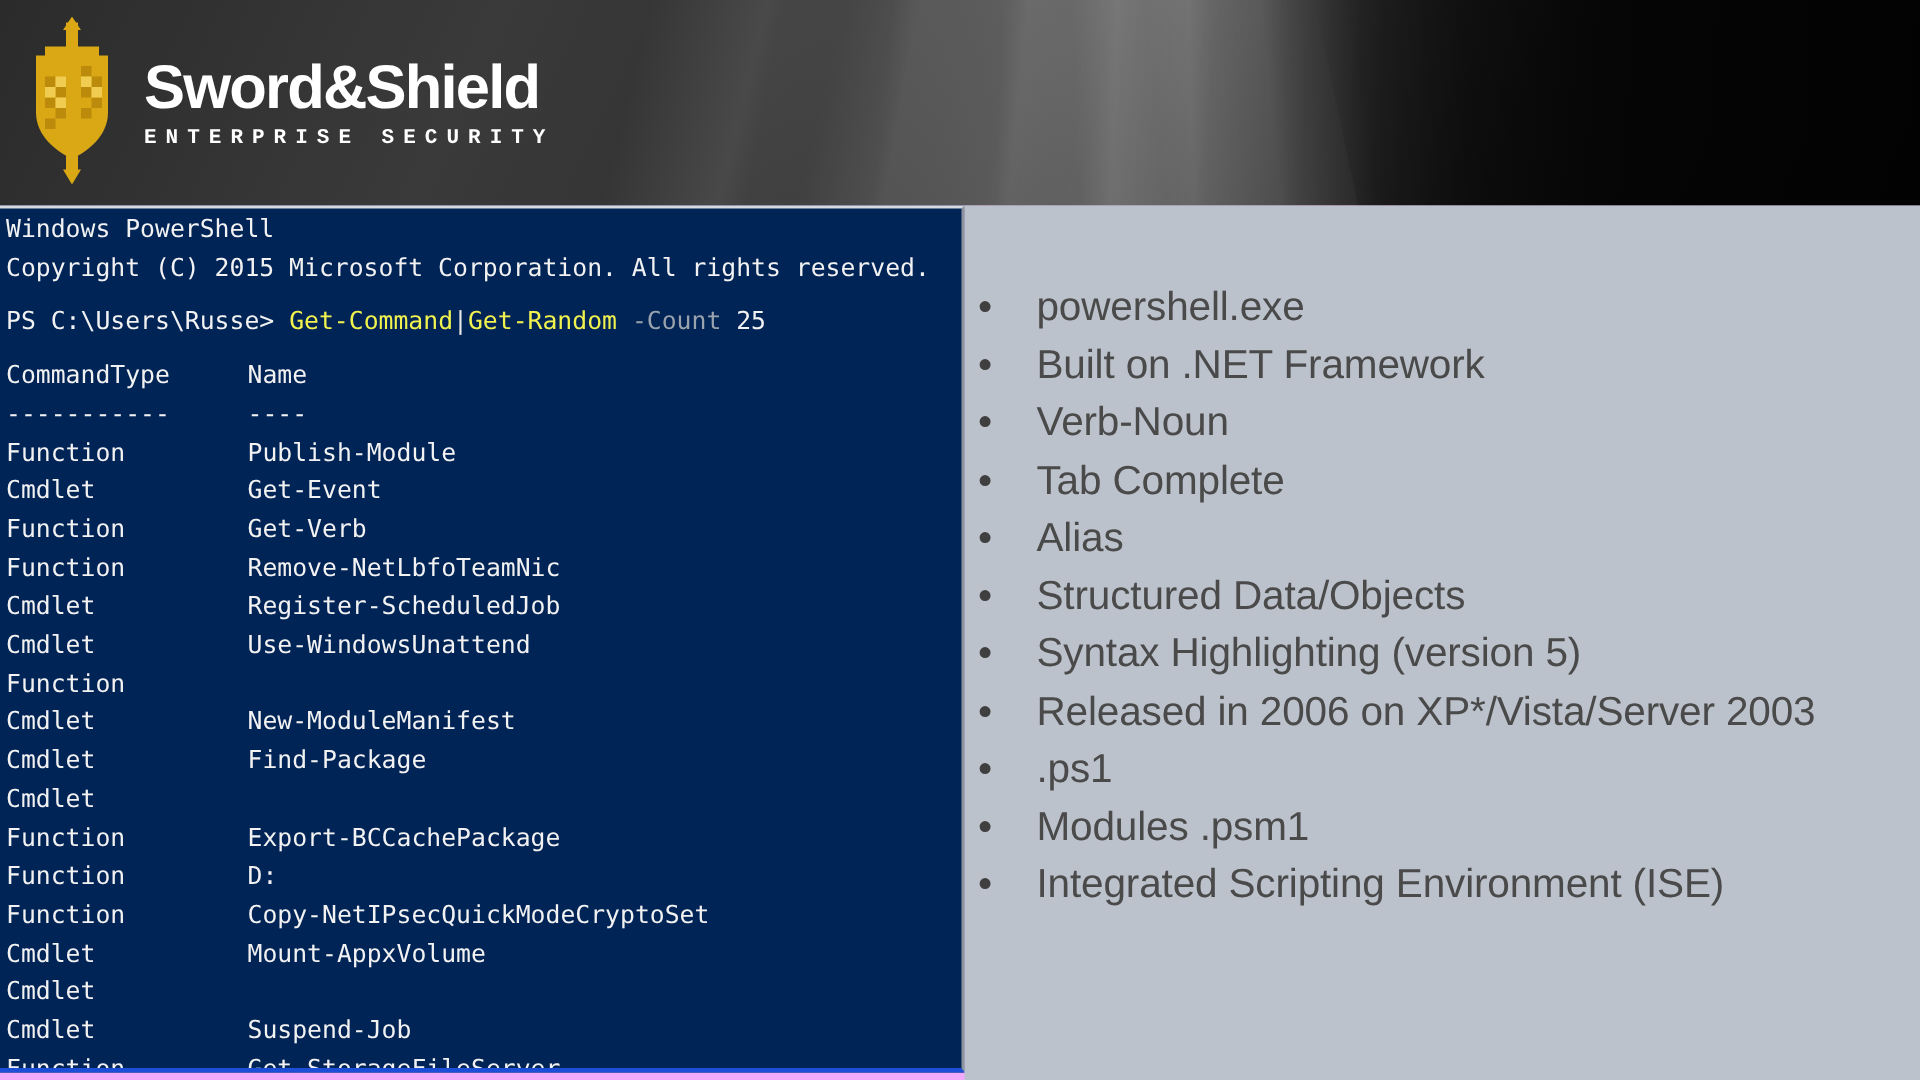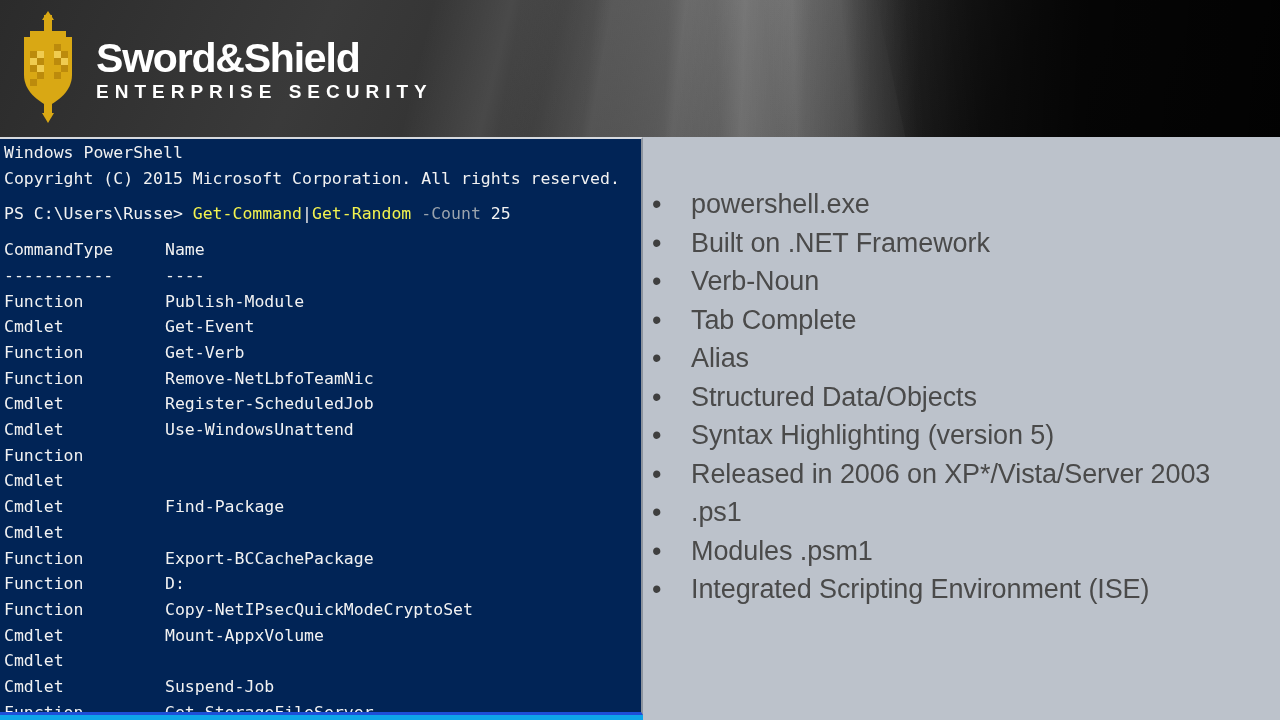--- a/index.html
+++ b/index.html
@@ -10,21 +10,21 @@
   body {
     width: 1280px;
     height: 720px;
     overflow: hidden;
     font-family: "Liberation Sans", sans-serif;
   }
   #slide {
     position: relative;
     width: 1280px;
     height: 720px;
-    background: #0ea5e9;
+    background: #f0abfc;
     overflow: hidden;
   }
 
   
   #banner {
     position: absolute;
     left: 0; top: 0;
     width: 1280px;
     height: 137px;
     background:
@@ -61,27 +61,27 @@
     color: #ffffff;
     font-size: 41px;
     font-weight: bold;
     letter-spacing: -1.2px;
     line-height: 44px;
     white-space: nowrap;
     font-family: "Liberation Sans", sans-serif;
   }
   #brand-tagline {
     color: #ffffff;
-    font-size: 19px;
+    font-size: 14px;
     font-weight: bold;
     letter-spacing: 6.0px;
     line-height: 18px;
     margin-top: 3px;
     white-space: nowrap;
-    font-family: Liberation Sans, sans-serif;
+    font-family: Liberation Mono, monospace;
   }
 
   
   #console {
     position: absolute;
     left: 0; top: 137px;
     width: 643px;
     height: 578px;
     background: #012456;
     border-top: 2px solid #d6d9de;
@@ -208,21 +208,21 @@
     </div>
 
     <div id="console-rows">
         <div class="row"><span class="col-type">Function</span><span class="col-name">Publish-Module</span></div>
         <div class="row"><span class="col-type">Cmdlet</span><span class="col-name">Get-Event</span></div>
         <div class="row"><span class="col-type">Function</span><span class="col-name">Get-Verb</span></div>
         <div class="row"><span class="col-type">Function</span><span class="col-name">Remove-NetLbfoTeamNic</span></div>
         <div class="row"><span class="col-type">Cmdlet</span><span class="col-name">Register-ScheduledJob</span></div>
         <div class="row"><span class="col-type">Cmdlet</span><span class="col-name">Use-WindowsUnattend</span></div>
         <div class="row"><span class="col-type">Function</span></div>
-        <div class="row"><span class="col-type">Cmdlet</span></div>
+        <div class="row"><span class="col-type">Cmdlet</span><span class="col-name">New-ModuleManifest</span></div>
         <div class="row"><span class="col-type">Cmdlet</span><span class="col-name">Find-Package</span></div>
         <div class="row"><span class="col-type">Cmdlet</span></div>
         <div class="row"><span class="col-type">Function</span><span class="col-name">Export-BCCachePackage</span></div>
         <div class="row"><span class="col-type">Function</span><span class="col-name">D:</span></div>
         <div class="row"><span class="col-type">Function</span><span class="col-name">Copy-NetIPsecQuickModeCryptoSet</span></div>
         <div class="row"><span class="col-type">Cmdlet</span><span class="col-name">Mount-AppxVolume</span></div>
         <div class="row"><span class="col-type">Cmdlet</span></div>
         <div class="row"><span class="col-type">Cmdlet</span><span class="col-name">Suspend-Job</span></div>
         <div class="row"><span class="col-type">Function</span><span class="col-name">Get-StorageFileServer</span></div>
       </div>

